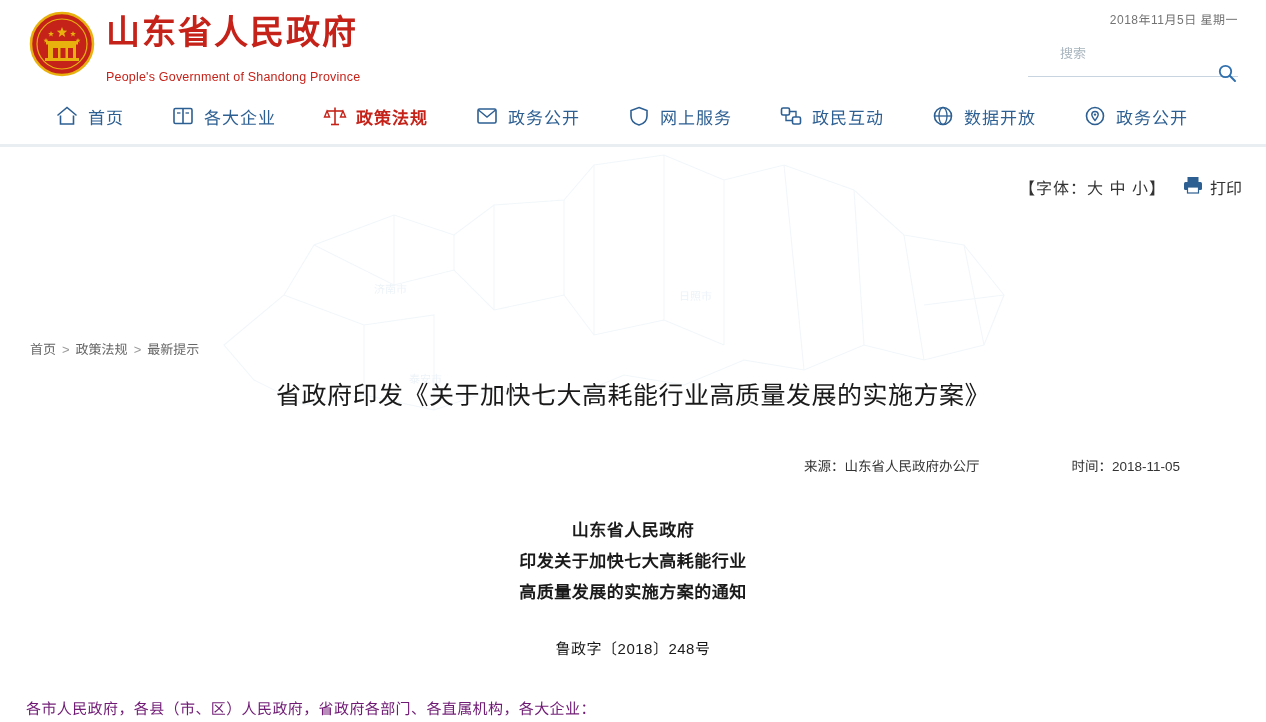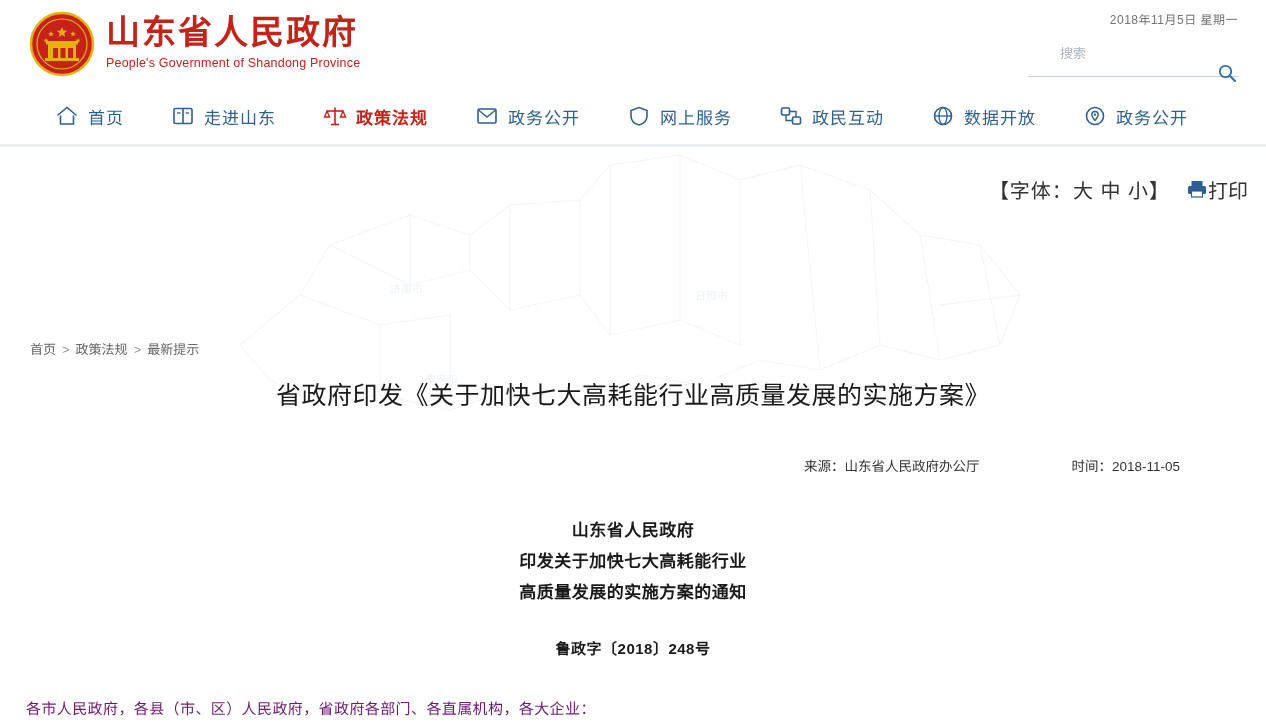--- a/index.html
+++ b/index.html
@@ -42,21 +42,21 @@
     font-size: 34px;
     font-weight: bold;
     color: #c5231a;
     letter-spacing: 2px;
     line-height: 42px;
   }
   .site-title .en {
     font-size: 12.5px;
     color: #c5231a;
     letter-spacing: 0.2px;
-    margin-top: 2px;
+    margin-top: 16px;
   }
 
   .date-line {
     position: absolute;
     right: 28px;
     top: 10px;
     font-size: 12px;
     color: #737373;
     letter-spacing: 0.5px;
   }
@@ -130,43 +130,44 @@
   
   .content {
     position: relative;
     background: #ffffff;
     height: 575px;
     overflow: hidden;
   }
   
   .map-watermark {
     position: absolute;
-    left: 180px;
+    left: 164px;
     top: -52px;
     width: 900px;
     height: 430px;
     opacity: 0.28;
     pointer-events: none;
   }
 
   .tools {
     position: absolute;
-    right: 18px;
+    right: 24px;
     top: 28px;
     display: flex;
     align-items: center;
     gap: 16px;
-    font-size: 20px;
+    font-size: 16px;
     color: #333;
   }
   .tools .font-size-ctrl { letter-spacing: 1px; }
   .tools .font-size-ctrl span.sz { cursor: pointer; }
   .print-btn {
     display: flex;
     align-items: flex-end;
+    gap: 6px;
     cursor: pointer;
     color: #333;
   }
 
   .breadcrumb {
     position: absolute;
     left: 30px;
     top: 192px;
     font-size: 13px;
     color: #666;
@@ -213,21 +214,20 @@
     color: #1a1a1a;
     line-height: 31px;
     letter-spacing: 0.5px;
   }
   .doc-number {
     text-align: center;
     font-size: 15px;
     color: #1a1a1a;
     margin-top: 29px;
     letter-spacing: 0.5px;
-    font-weight: bold;
   }
   .para {
     font-size: 15px;
     color: #701a75;
     line-height: 30px;
     margin-top: 36px;
     letter-spacing: 0.4px;
   }
 </style>
 </head>
@@ -288,21 +288,21 @@
 
     <div class="nav-item">
       <span class="ico">
         <svg width="24" height="24" viewBox="0 0 24 24">
             <rect x="3" y="4.5" width="18" height="15" rx="1.5" fill="none" stroke="#2d5f92" stroke-width="1.6"></rect>
             <line x1="12" y1="4.5" x2="12" y2="19.5" stroke="#2d5f92" stroke-width="1.6"></line>
             <line x1="6" y1="9" x2="9.5" y2="9" stroke="#2d5f92" stroke-width="1.3"></line>
             <line x1="14.5" y1="9" x2="18" y2="9" stroke="#2d5f92" stroke-width="1.3"></line>
           </svg>
       </span>
-      <span>走进山东</span>
+      <span>各大企业</span>
     </div>
 
     <div class="nav-item active">
       <span class="ico">
         <svg width="24" height="24" viewBox="0 0 24 24">
             <line x1="12" y1="3.5" x2="12" y2="20.5" stroke="#c5231a" stroke-width="1.6"></line>
             <line x1="4" y1="7" x2="20" y2="7" stroke="#c5231a" stroke-width="1.6"></line>
             <path d="M4 7 L1.5 13 H6.5 Z" fill="none" stroke="#c5231a" stroke-width="1.4"></path>
             <path d="M20 7 L17.5 13 H22.5 Z" fill="none" stroke="#c5231a" stroke-width="1.4"></path>
             <line x1="8" y1="20.5" x2="16" y2="20.5" stroke="#c5231a" stroke-width="1.6"></line>

